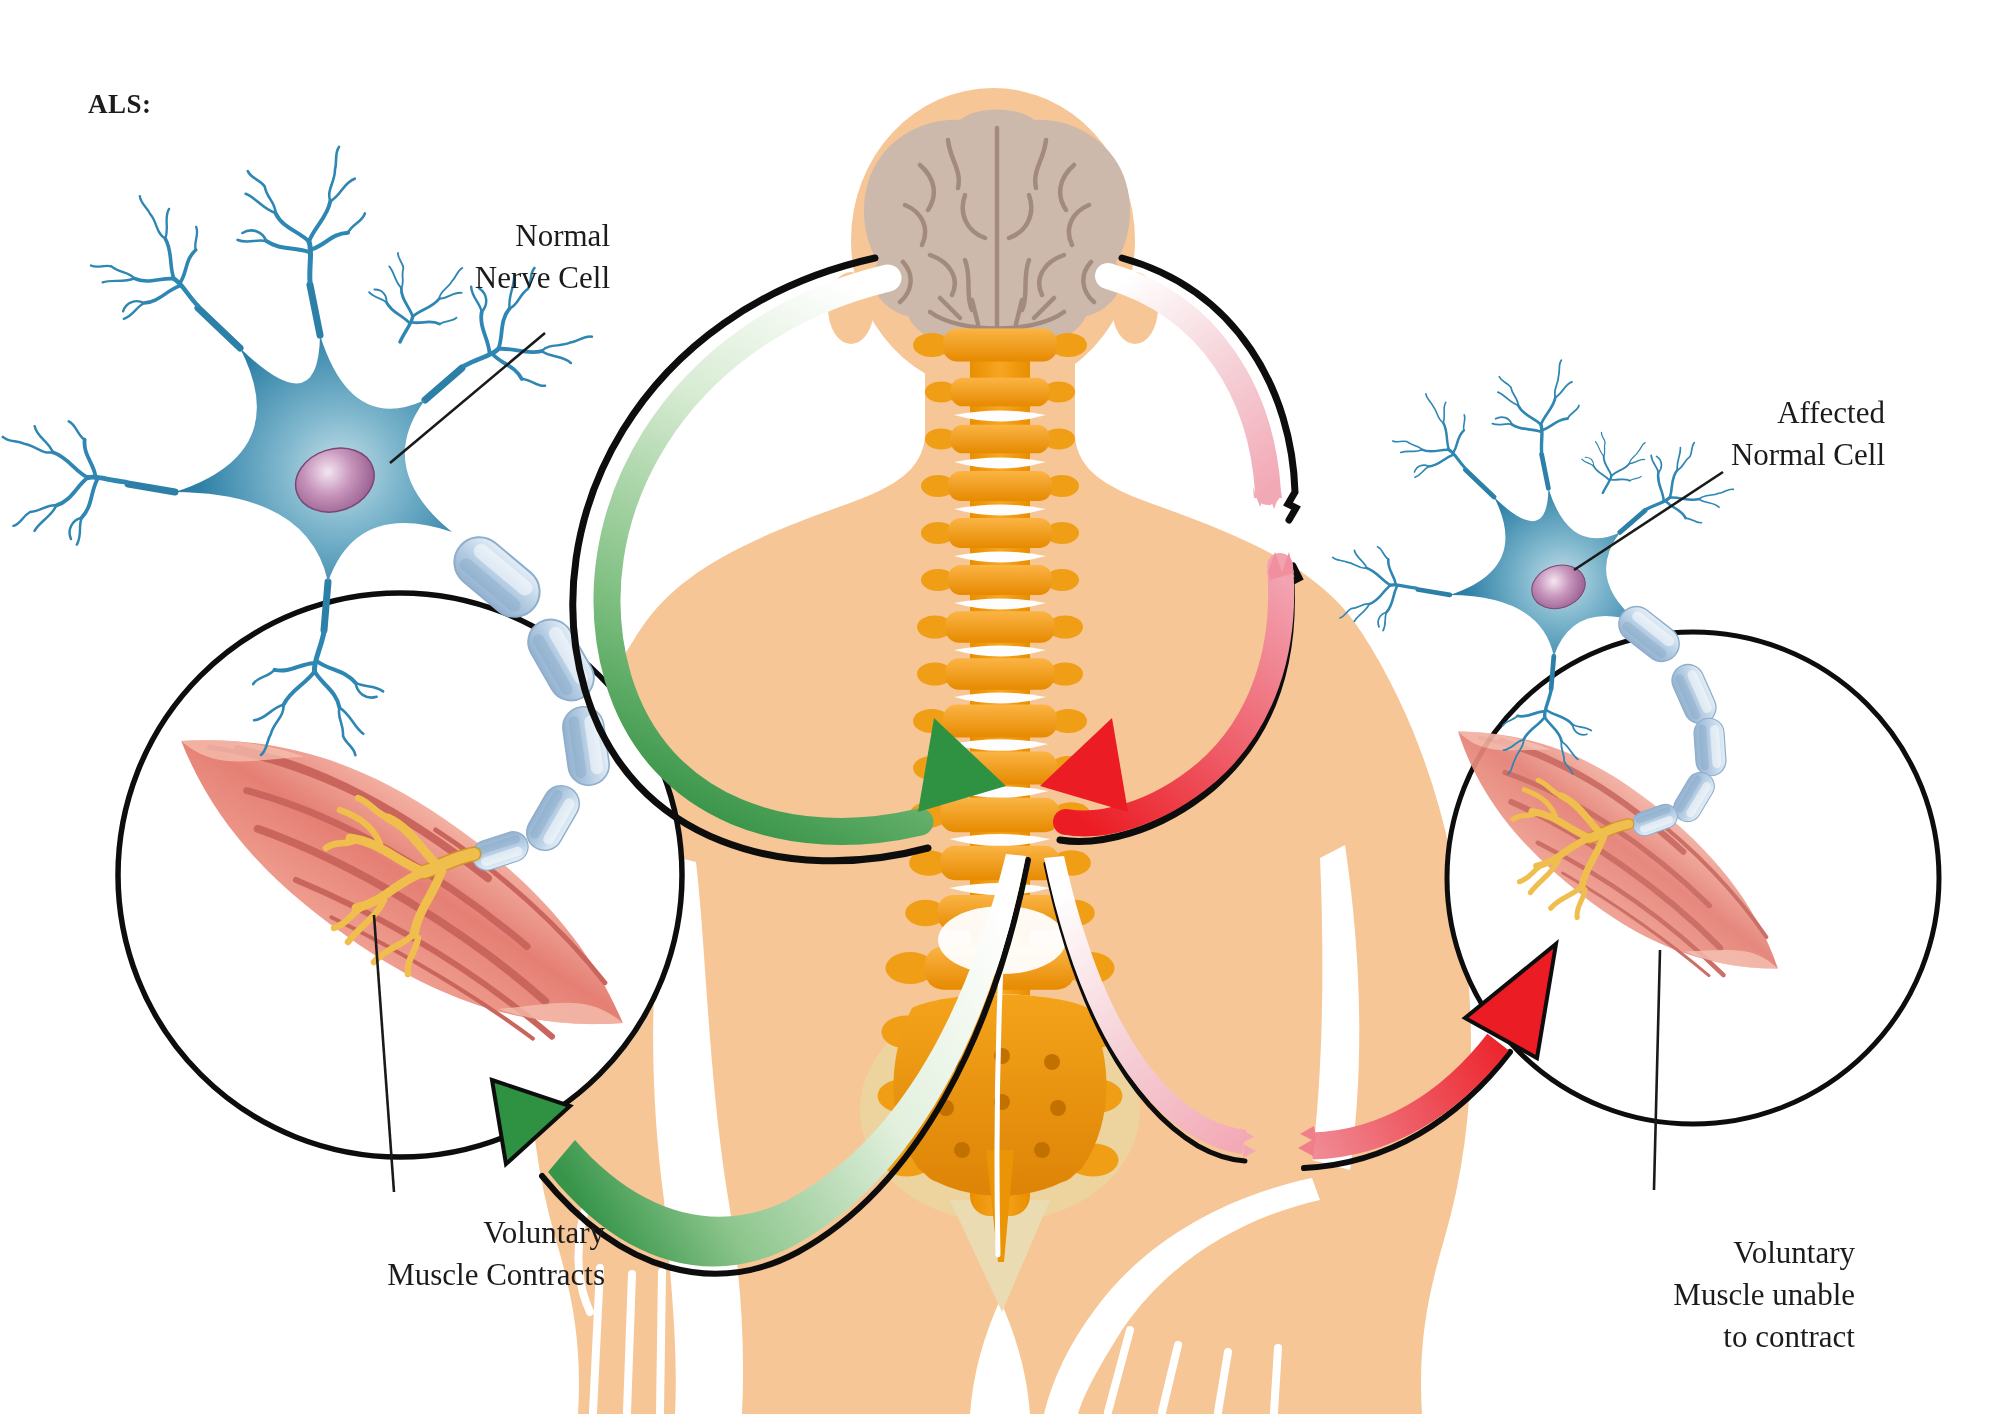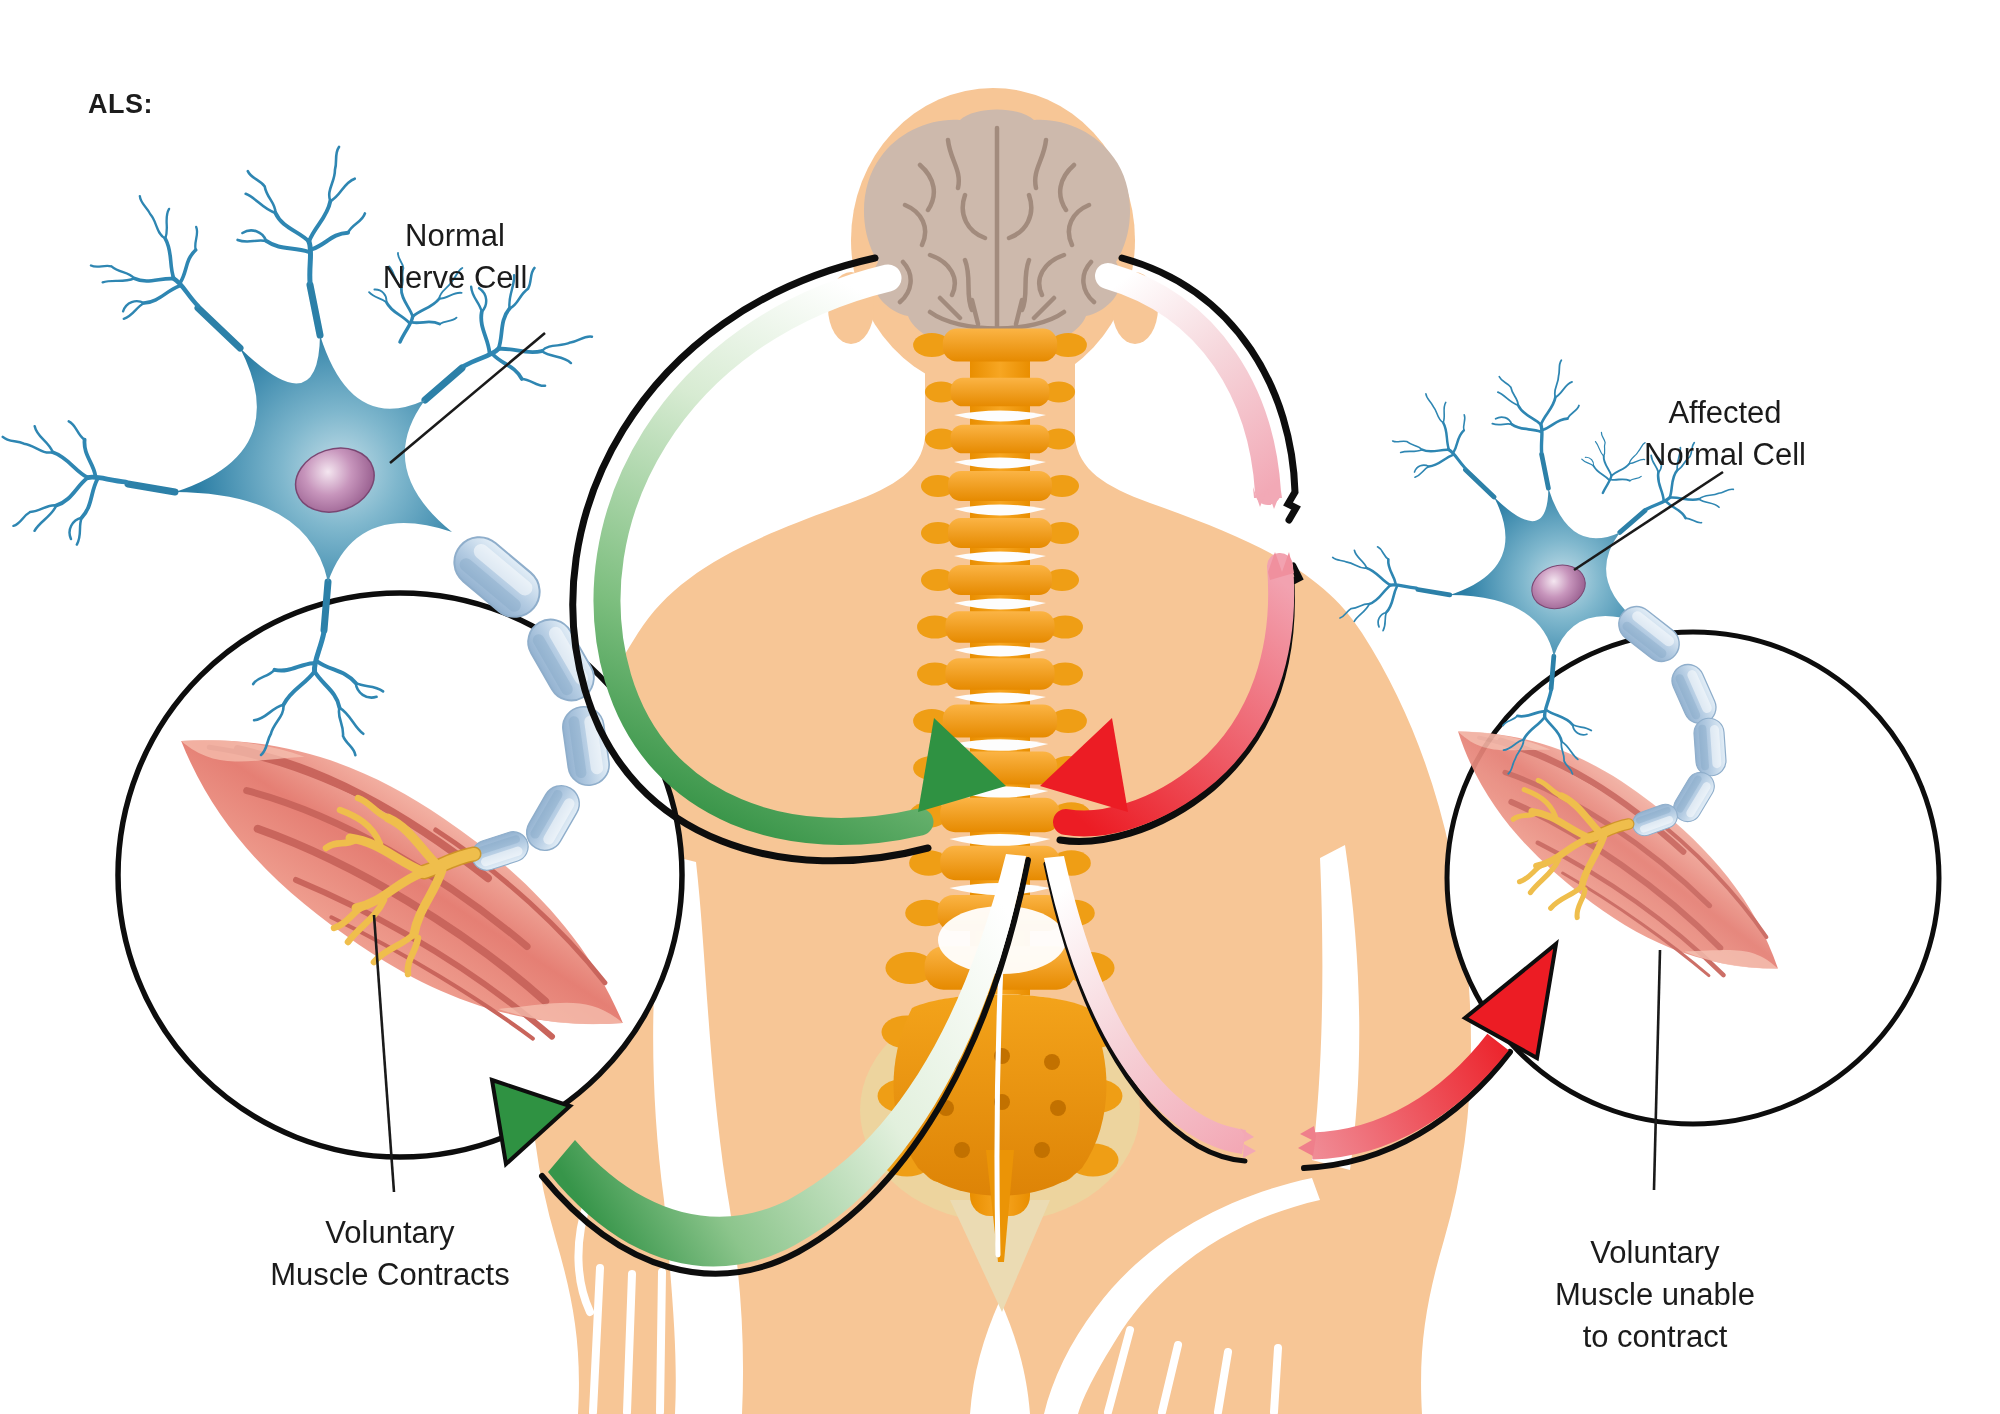--- a/index.html
+++ b/index.html
@@ -1,26 +1,26 @@
 <!DOCTYPE html>
 <html><head>
 <meta charset="utf-8">
 <style>
   html,body{margin:0;padding:0;background:#fff;}
   #stage{position:relative;width:2000px;height:1414px;background:#ffffff;overflow:hidden;
-         font-family:Liberation Sans, sans-serif;border-radius:30px;}
+         font-family:Liberation Serif, serif;border-radius:30px;}
   #art{position:absolute;left:0;top:0;width:100%;height:100%;}
   .txt{position:absolute;color:#1c1c1c;}
   .als{left:88px;top:86px;display:flex;align-items:flex-start;width:680px;}
   .als-term{font-weight:700;font-size:27px;letter-spacing:.5px;margin-right:18px;line-height:36px;}
   .als-def{font-size:23.5px;line-height:36px;white-space:pre-line;letter-spacing:.2px;}
   .ttl{left:1125px;top:70px;width:810px;text-align:center;color:#141414;}
   .ttl-main{font-size:47px;font-weight:700;letter-spacing:.5px;}
   .ttl-sub{font-size:34px;font-weight:700;margin-top:8px;}
-  .lbl{white-space:pre-line;text-align:center;font-size:31px;line-height:42px;color:#1b1b1b;}
+  .lbl{white-space:pre-line;text-align:right;font-size:31px;line-height:42px;color:#1b1b1b;}
   .lbl-normal{left:300px;top:215px;width:310px;}
   .lbl-affected{left:1565px;top:392px;width:320px;}
   .lbl-vol-left{left:175px;top:1212px;width:430px;}
   .lbl-vol-right{left:1455px;top:1232px;width:400px;}
 </style>
 </head>
 <body>
 
 <div id="stage">
 

